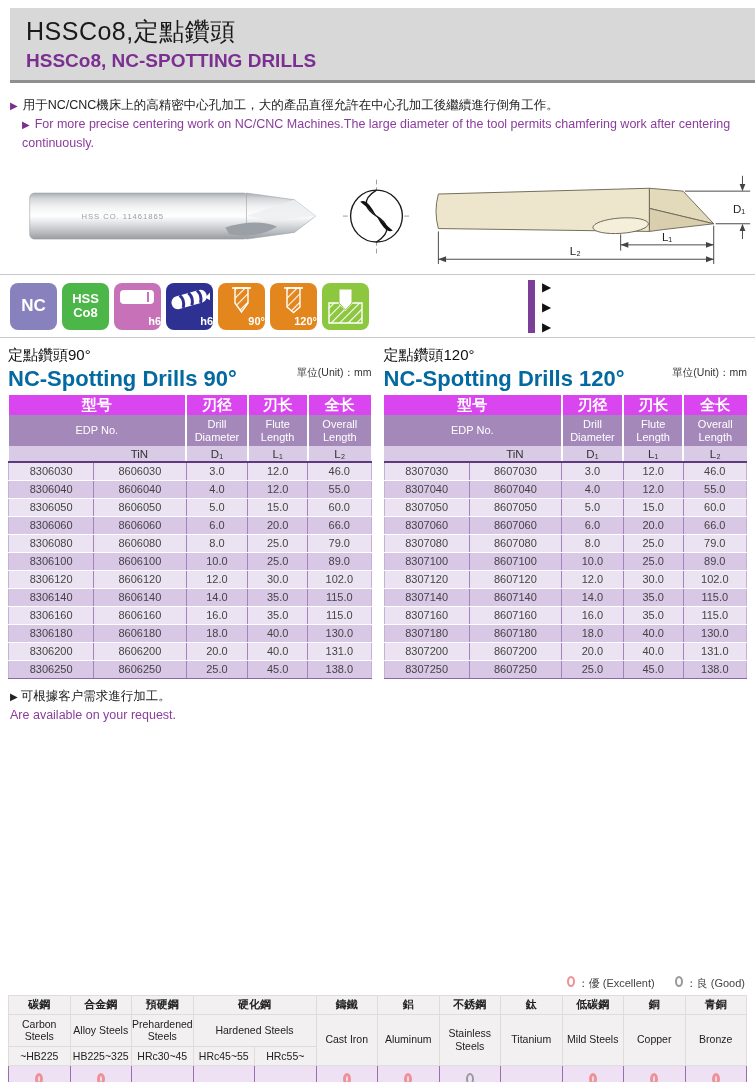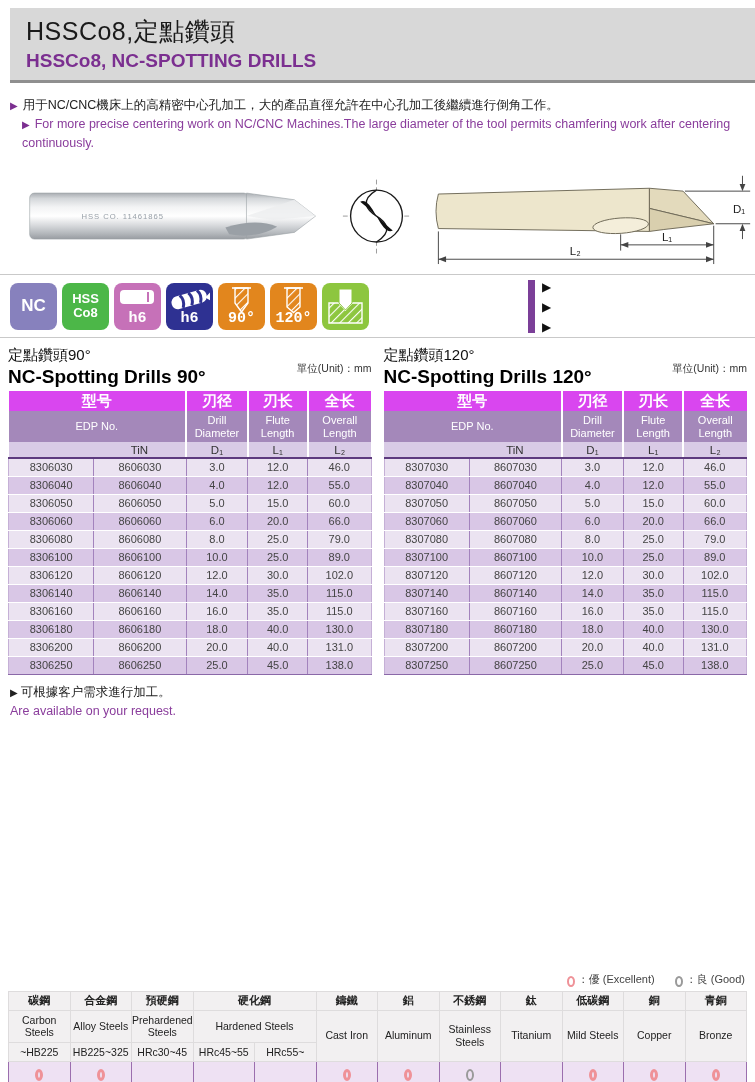--- a/index.html
+++ b/index.html
@@ -24,34 +24,34 @@
   
   .badges { position:relative; margin-top:5px; border-top:1px solid #c9c9c9;
             border-bottom:1px solid #c9c9c9; height:64px; display:flex;
             align-items:center; gap:5px; padding-left:10px; }
   .badge { width:47px; height:47px; border-radius:8px; position:relative;
            display:flex; align-items:center; justify-content:center; color:#fff; }
   .b-nc   { background:#8781bd; font-size:17px; font-weight:bold; }
   .b-hss  { background:#4cb748; font-size:13px; font-weight:bold; line-height:1.1; text-align:center; }
   .b-pink { background:#c671b8; } .b-navy { background:#2e3192; }
   .b-org  { background:#e2861d; } .b-lime { background:#8dc63f; }
-  .badge .sub { position:absolute; bottom:3px; left:0; right:0; text-align:center;
-                font-size:15px; font-weight:bold;font-family:Liberation Mono, monospace; }
+  .badge .sub { position:absolute; bottom:3px; left:0; right:0; text-align:right;
+                font-size:11px; font-weight:bold; }
   .badge svg { position:absolute; top:3px; left:3px; }
   .b-lime svg { top:3px; }
   .pointer-bar { position:absolute; left:528px; top:5px; width:7px; height:53px; background:#7b3f98; }
   .pointer-arrows { position:absolute; left:542px; top:2px; color:#111;
                     font-size:12px; line-height:20px; }
   .pointer-arrows div { height:20px; }
   
   .tables { display:flex; gap:12px; margin:8px 8px 0; }
   .tblwrap { flex:1; }
   .tblock { position:relative; margin-bottom:3px; }
   .t-zh { font-size:15px; color:#111; }
-  .t-en { font-size:19px; font-weight:bold; color:#000000; margin-top:1px; }
+  .t-en { font-size:22px; font-weight:bold; color:#0369a1; margin-top:1px; }
   .t-unit { position:absolute; right:0; bottom:12px; font-size:10.5px; color:#333; }
   table.dtable { width:100%; border-collapse:collapse; table-layout:fixed; }
   .dtable th, .dtable td { text-align:center; padding:0; }
   .dtable thead tr.r1 th { background:#d946ef; color:#fff; font-size:15px; font-weight:bold; height:20px; }
   .dtable thead tr.r2 th { background:#a488ba; color:#fff; font-size:11px; font-weight:normal;
                            height:31px; line-height:1.15; }
   .dtable thead tr.r1 th + th, .dtable thead tr.r2 th + th { border-left:2px solid #fff;margin-top:42px; }
   .dtable thead tr.r3 td { background:#d9cbe6; color:#333; font-size:11.5px; height:16px;
                            border-bottom:2px solid #5d3a7e; }
   .dtable thead tr.r3 td + td + td { border-left:2px solid #fff; }
@@ -63,21 +63,21 @@
   .dtable tbody tr:nth-child(even) td { background:#d9c7e6; }
   .dtable tbody tr:last-child td { border-bottom:1px solid #8a68a8; }
   
   .note { margin:8px 10px 0; font-size:12.5px; line-height:18px; }
   .note .arr { color:#222; font-size:10px; margin-right:3px; }
   .note .en { color:#8a3d9c; }
   
   .materials { margin-top:252px; }
   .legend { display:flex; justify-content:flex-end; align-items:center; gap:20px;
             margin:0 10px 4px 0; font-size:11px; color:#444; }
-  .legend .item { display:flex; align-items:flex-end; gap:3px; }
+  .legend .item { display:flex; align-items:flex-start; gap:3px; }
   .lcirc { display:inline-block; width:8px; height:11px; border-radius:50%; }
   .lcirc.excellent { border:2px solid #ef9298; }
   .lcirc.good { border:2px solid #9a9a9a; }
   table.mtable { width:739px; margin:0 8px; border-collapse:collapse; table-layout:fixed; }
   .mtable th { background:#f2f0f1; border:1px solid #dedcdd; color:#222; text-align:center; padding:1px 0; }
   .mtable tr.mzh th { font-size:11px; font-weight:bold; height:19px; }
   .mtable tr.men th { font-size:10.5px; font-weight:normal; height:32px; line-height:1.15; }
   .mtable tr.msub th { font-size:10.5px; font-weight:normal; height:19px; }
   .mtable tr.mrate td { background:#eee1f3; border:1px solid #9b6eae; height:27px; text-align:center; }
   .rcirc { display:inline-block; width:8px; height:12px; border-radius:50%; vertical-align:middle; }

